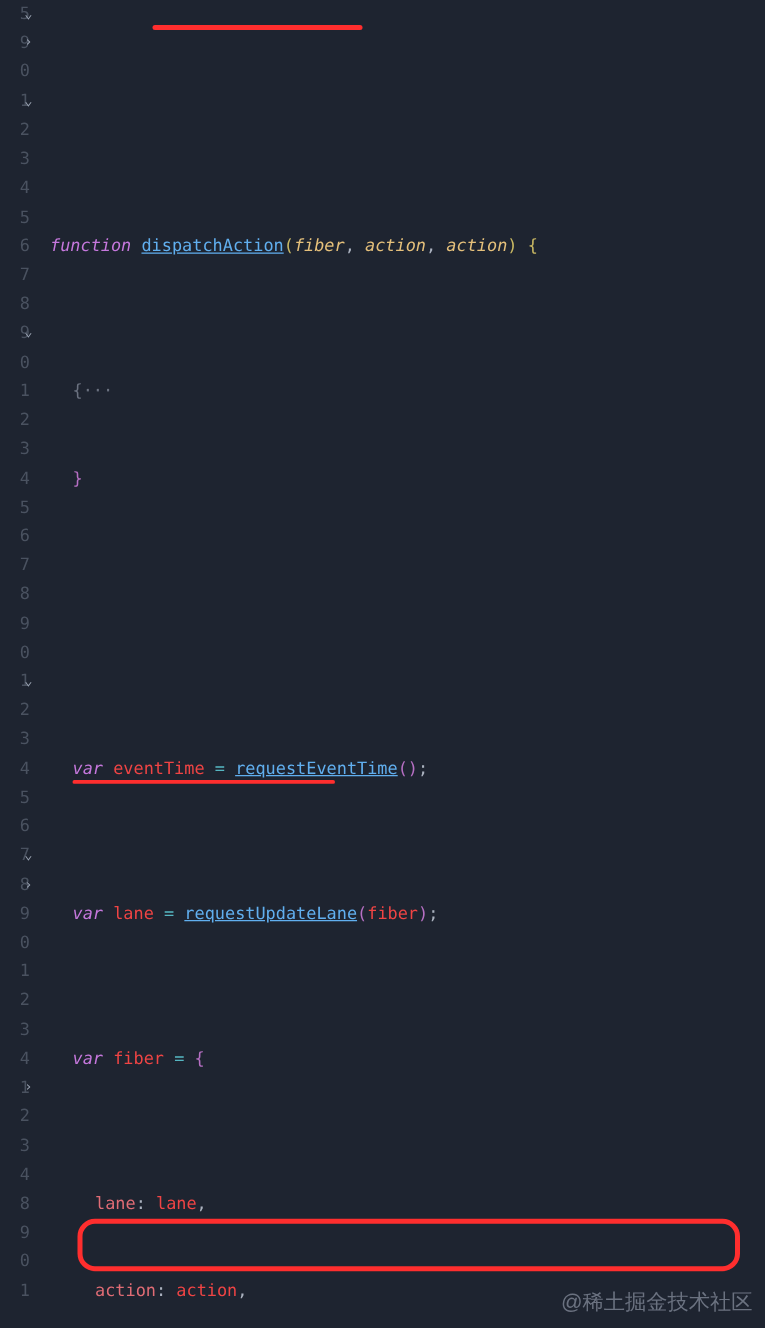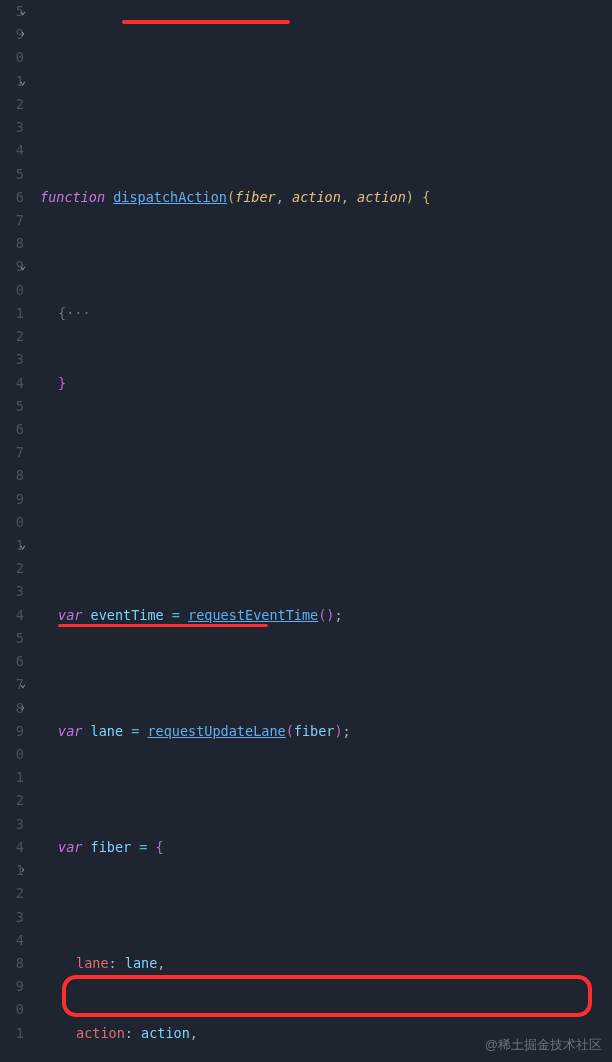--- a/index.html
+++ b/index.html
@@ -48,21 +48,21 @@
   }
   .line { height: 23.22px; position: relative; }
   .i1 { padding-left: 18px; }
   .i2 { padding-left: 36px; }
 
   
   .kw   { color: #c678dd; font-style: italic; } 
   .fn   { color: #61afef; text-decoration: underline; }                      
   .prm  { color: #e5c07b; font-style: italic; }  
   .prop { color: #e06c75; }                      
-  .varc { color: #7dd3fc; }                      
+  .varc { color: #ef4444; }                      
   .op   { color: #56b6c2; }                      
   .pn   { color: #abb2bf; }                      
   .pr1  { color: #c9b863; }                      
   .pr2  { color: #b66fc3; }  
   .folded { color: #6b7280; }
   .line > span { position: relative; z-index: 1; margin-top: 39px; }
 
   
   .red-under1 {
     position: absolute;
@@ -85,21 +85,21 @@
     left: 62px; top: 975px;
     width: 530px; height: 42px;
     border: 4px solid #ff2e2e;
     border-radius: 14px;
     z-index: 5;
   }
   .watermark {
     position: absolute;
     right: 10px; bottom: 6px;
     color: #6b7280;
-    font-size: 13px;
+    font-size: 17px;
     font-family: sans-serif;
     z-index: 10;
   }
 </style>
 </head>
 <body>
 
 <div class="editor">
   <div class="gutter" id="gutter">
       <div class="ln">5<span class="fold">⌄</span></div>

